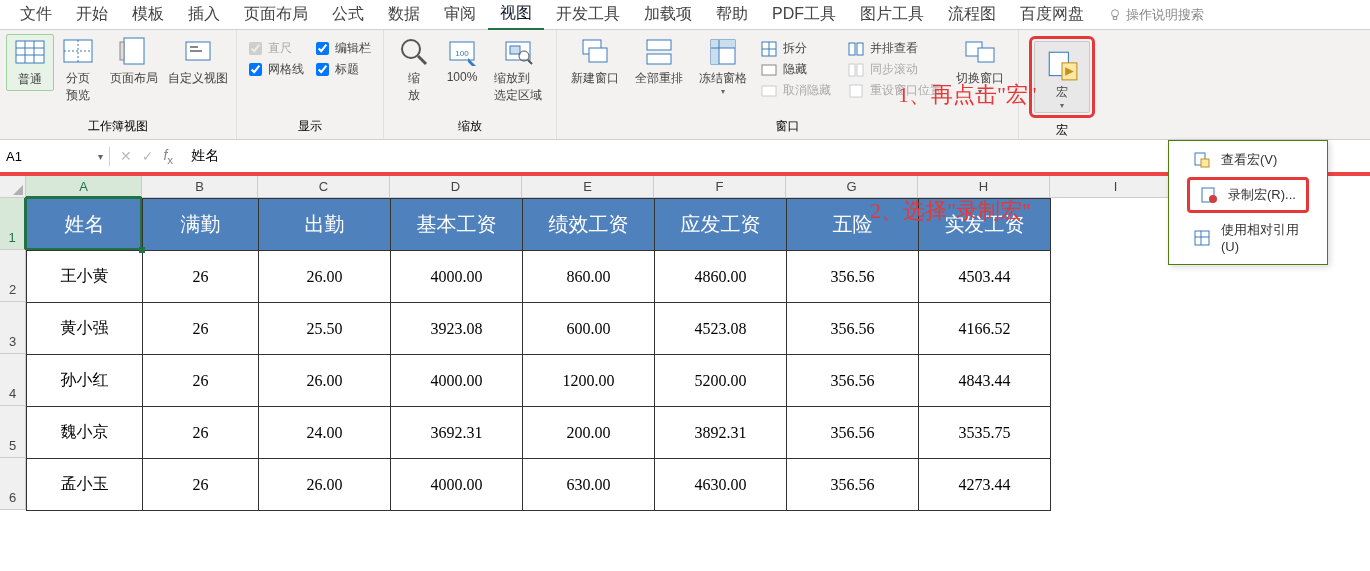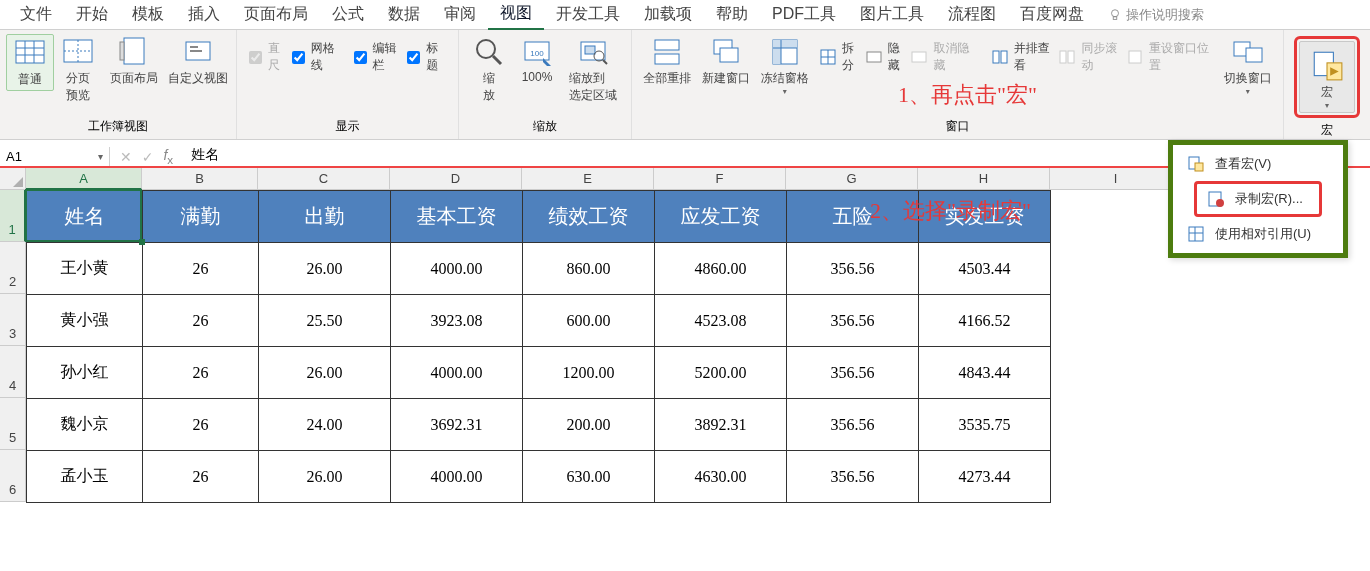--- a/index.html
+++ b/index.html
@@ -18,37 +18,37 @@
   .group-body { display: flex; flex: 1; align-items: flex-start; }
   .group-label { font-size: 12px; color: #000000; padding: 2px 0 4px; }
 
   .big-btn { display: flex; flex-direction: column; align-items: center; justify-content: flex-start; width: 48px; padding: 2px 2px; font-size: 12px; color: #444; text-align: left; cursor: pointer; }
   .big-btn.active-border { border: 1px solid #a0cfa0; background: #e8f3e8; border-radius: 2px; }
   .big-btn .ico { width: 32px; height: 32px; margin-bottom: 2px; display: flex; align-items: center; justify-content: center; }
   .big-btn.wide { width: 64px; }
   .big-btn.macro { width: 56px; padding-top: 6px; }
   .big-btn.macro .ico { width: 34px; height: 34px; }
 
-  .stack { display: flex; flex-direction: row; gap: 4px; padding: 6px 6px; }
+  .stack { display: flex; flex-direction: column; gap: 4px; padding: 6px 6px; }
   .stack-item { display: flex; align-items: center; gap: 6px; font-size: 12px; color: #444; cursor: pointer; }
   .chk { width: 13px; height: 13px; }
   .stack-item.disabled { color: #aaa; }
   .mini-ico { width: 16px; height: 16px; flex-shrink: 0; }
 
   
   .macro-wrap { border: 3px solid #e63838; border-radius: 6px; padding: 2px; margin: 2px 4px; display: flex; align-items: center; }
 
   
-  .dropdown { position: absolute; top: 140px; left: 1168px; width: 180px; background: #fff; border: 5px solid #4d7c0f; box-shadow: 2px 2px 6px rgba(0,0,0,0.15); z-index: 100; padding: 4px 4px; }
+  .dropdown { position: absolute; top: 140px; left: 1168px; width: 160px; background: #fff; border: 1px solid #4d7c0f; box-shadow: 2px 2px 6px rgba(0,0,0,0.15); z-index: 100; padding: 4px 14px; }
   .dd-item { display: flex; align-items: center; gap: 10px; padding: 6px 10px; font-size: 13px; color: #333; cursor: pointer; }
-  .dd-item.highlight { border: 3px solid #e63838; border-radius: 4px; margin: 2px 17px; text-align: right; }
+  .dd-item.highlight { border: 3px solid #e63838; border-radius: 4px; margin: 2px 4px; }
   .dd-ico { width: 18px; height: 18px; flex-shrink: 0; }
 
   
-  .fx-row { display: flex; align-items: flex-end; height: 28px; border-bottom: 2px solid #ef4444; background: #fff; }
+  .fx-row { display: flex; align-items: center; height: 36px; border-bottom: 4px solid #ef4444; background: #fff; }
   .name-box { width: 110px; padding: 2px 6px; font-size: 13px; border-right: 1px solid #d0d0d0; display: flex; align-items: center; justify-content: space-between; }
   .name-box .dd { color: #666; font-size: 10px; }
   .fx-btns { display: flex; align-items: center; gap: 10px; padding: 0 10px; color: #888; font-size: 14px; }
   .fx-btns span { cursor: pointer; }
   .fx-input { flex: 1; padding: 2px 8px; font-size: 14px; }
 
   
   .anno { position: absolute; color: #e63838; font-size: 22px; font-weight: 400; z-index: 50; font-family: "SimSun", serif; pointer-events:none; }
 
   
@@ -211,34 +211,34 @@
       </div>
     </div>
     <div class="group-label">缩放</div>
   </div>
 
   <div class="group">
     <div class="group-body">
       <div class="big-btn wide">
         <div class="ico">
             <svg viewBox="0 0 32 32">
+              <rect x="4" y="4" width="18" height="14" fill="#fff" stroke="#3a7abd"></rect>
+              <rect x="10" y="12" width="18" height="14" fill="#fff" stroke="#3a7abd"></rect>
+            </svg>
+          </div>
+        <span>新建窗口</span>
+      </div>
+      <div class="big-btn wide">
+        <div class="ico">
+            <svg viewBox="0 0 32 32">
               <rect x="4" y="4" width="24" height="10" fill="#fff" stroke="#3a7abd"></rect>
               <rect x="4" y="18" width="24" height="10" fill="#fff" stroke="#3a7abd"></rect>
             </svg>
           </div>
         <span>全部重排</span>
-      </div>
-      <div class="big-btn wide">
-        <div class="ico">
-            <svg viewBox="0 0 32 32">
-              <rect x="4" y="4" width="18" height="14" fill="#fff" stroke="#3a7abd"></rect>
-              <rect x="10" y="12" width="18" height="14" fill="#fff" stroke="#3a7abd"></rect>
-            </svg>
-          </div>
-        <span>新建窗口</span>
       </div>
       <div class="big-btn wide">
         <div class="ico">
             <svg viewBox="0 0 32 32">
               <rect x="4" y="4" width="24" height="24" fill="#fff" stroke="#3a7abd"></rect>
               <rect x="4" y="4" width="8" height="24" fill="#cde"></rect>
               <rect x="4" y="4" width="24" height="8" fill="#cde"></rect>
               <line x1="12" y1="4" x2="12" y2="28" stroke="#3a7abd"></line>
               <line x1="4" y1="12" x2="28" y2="12" stroke="#3a7abd"></line>
             </svg>

